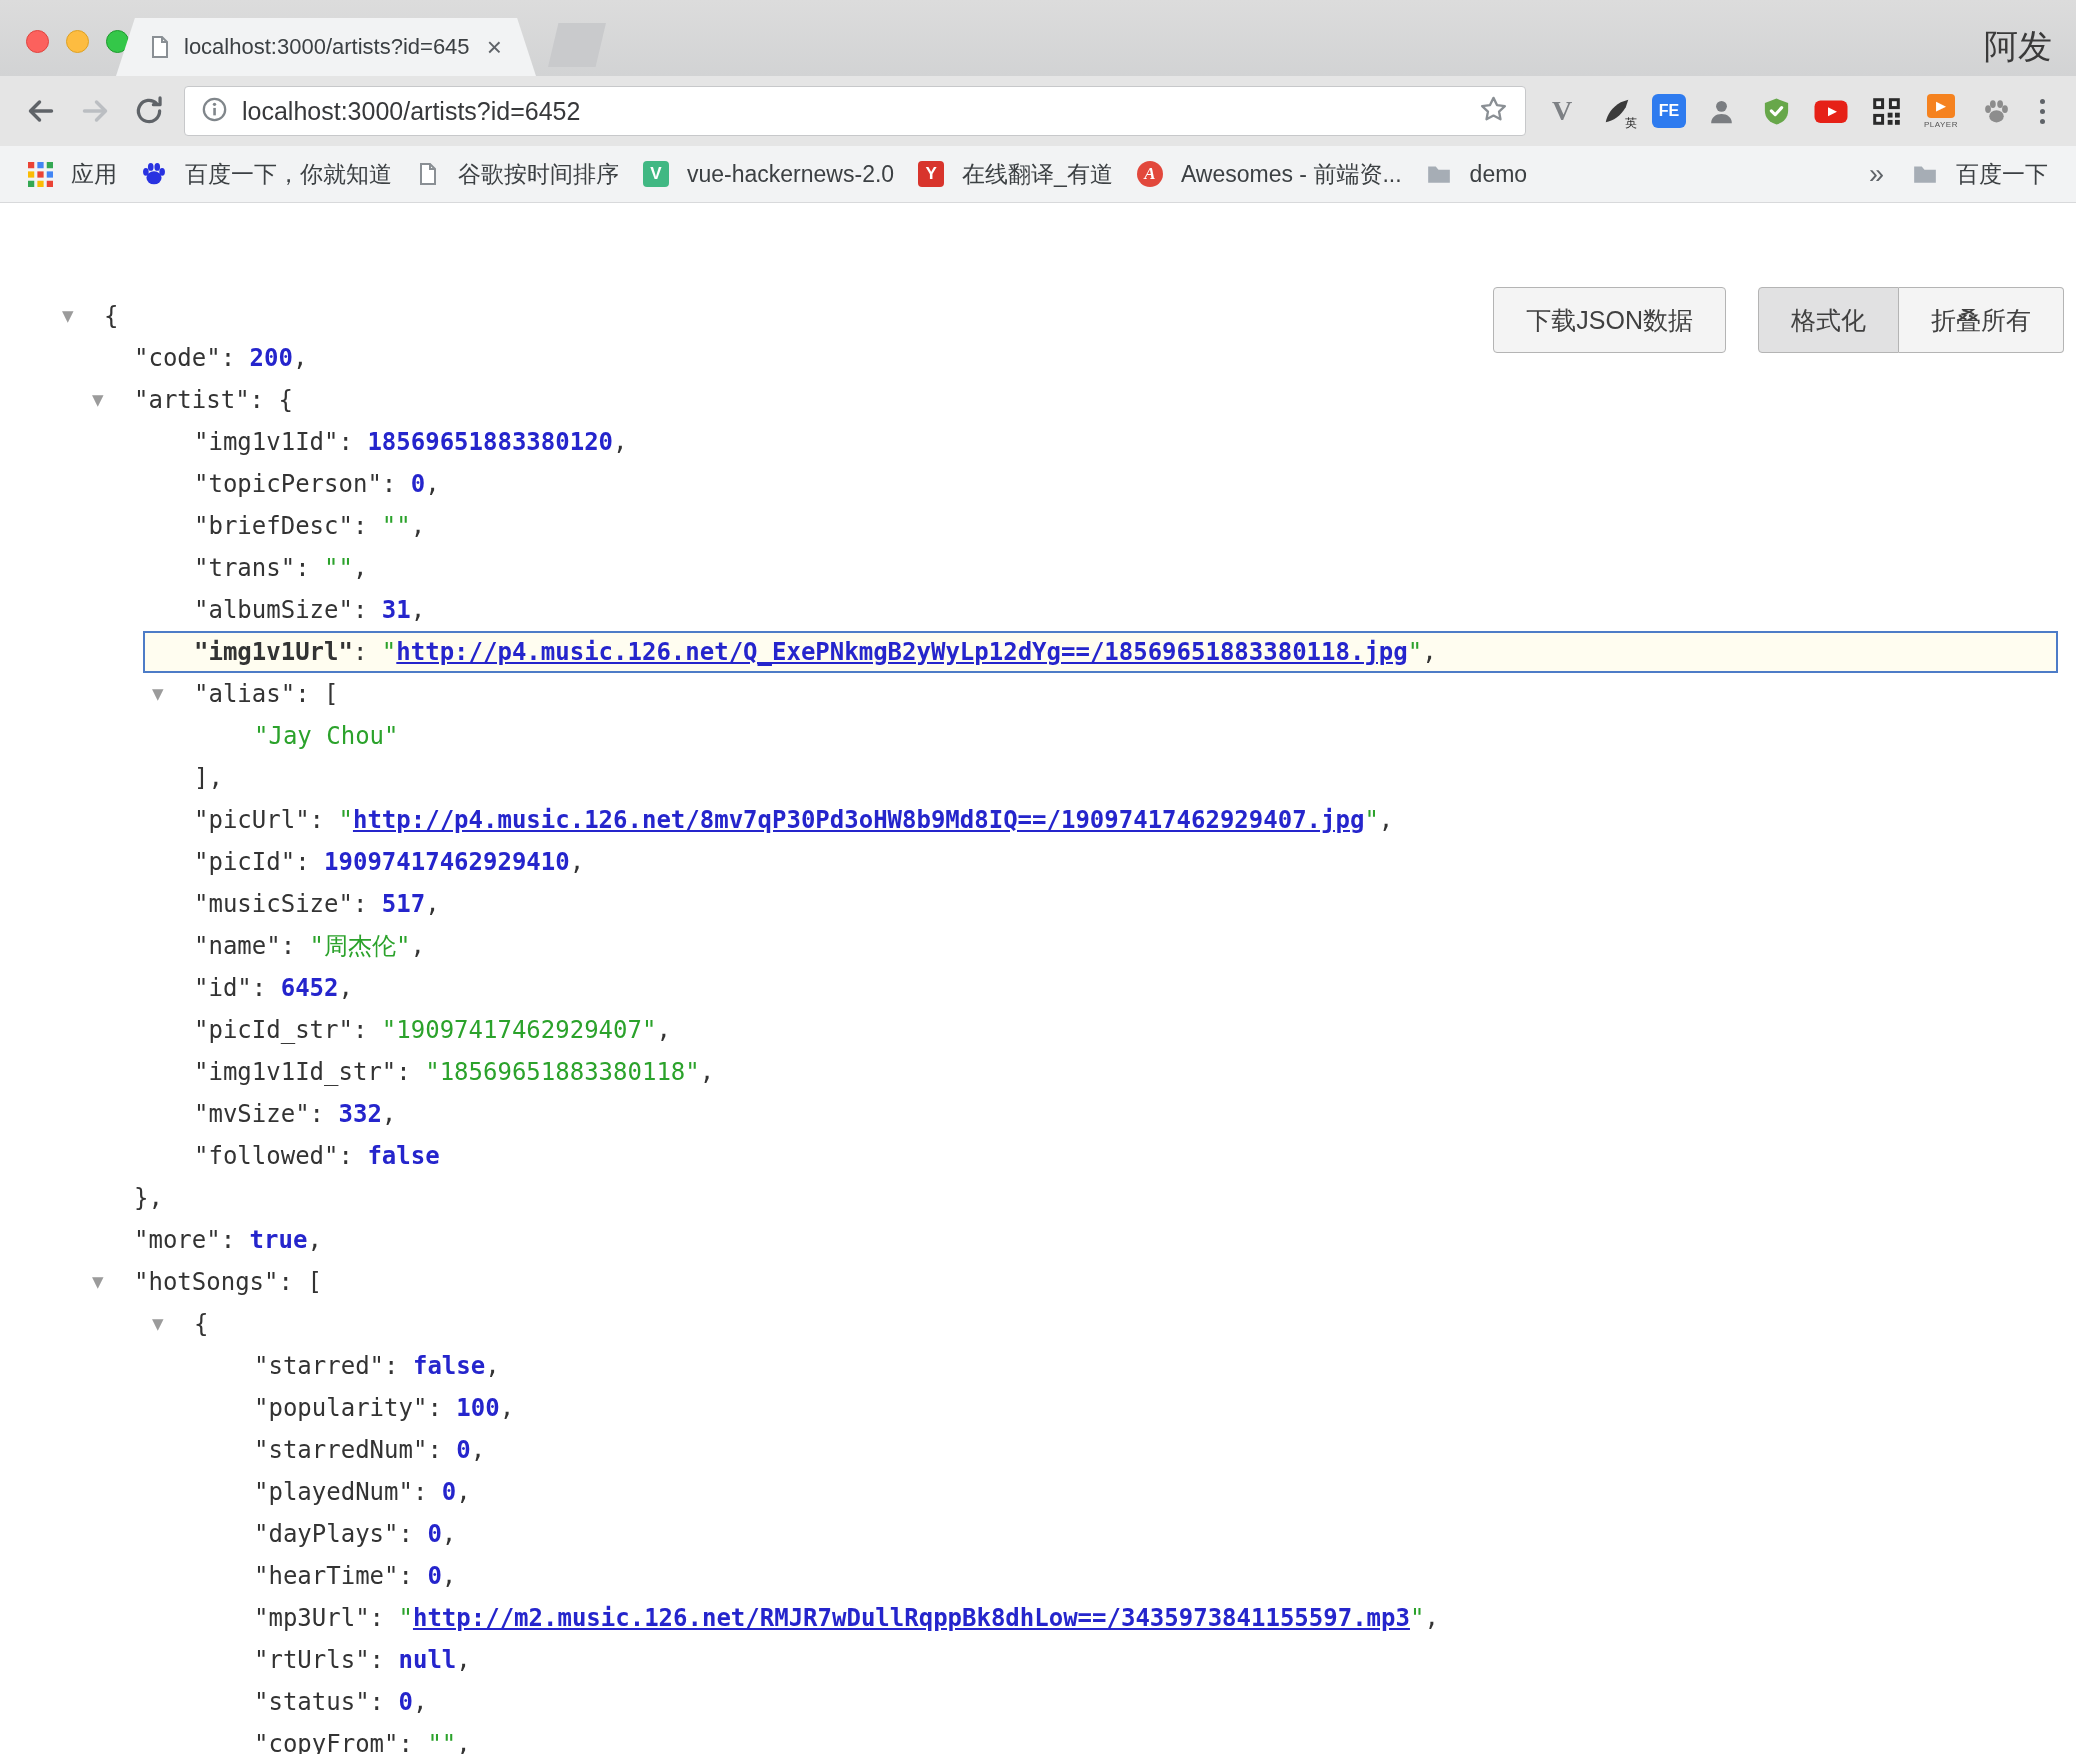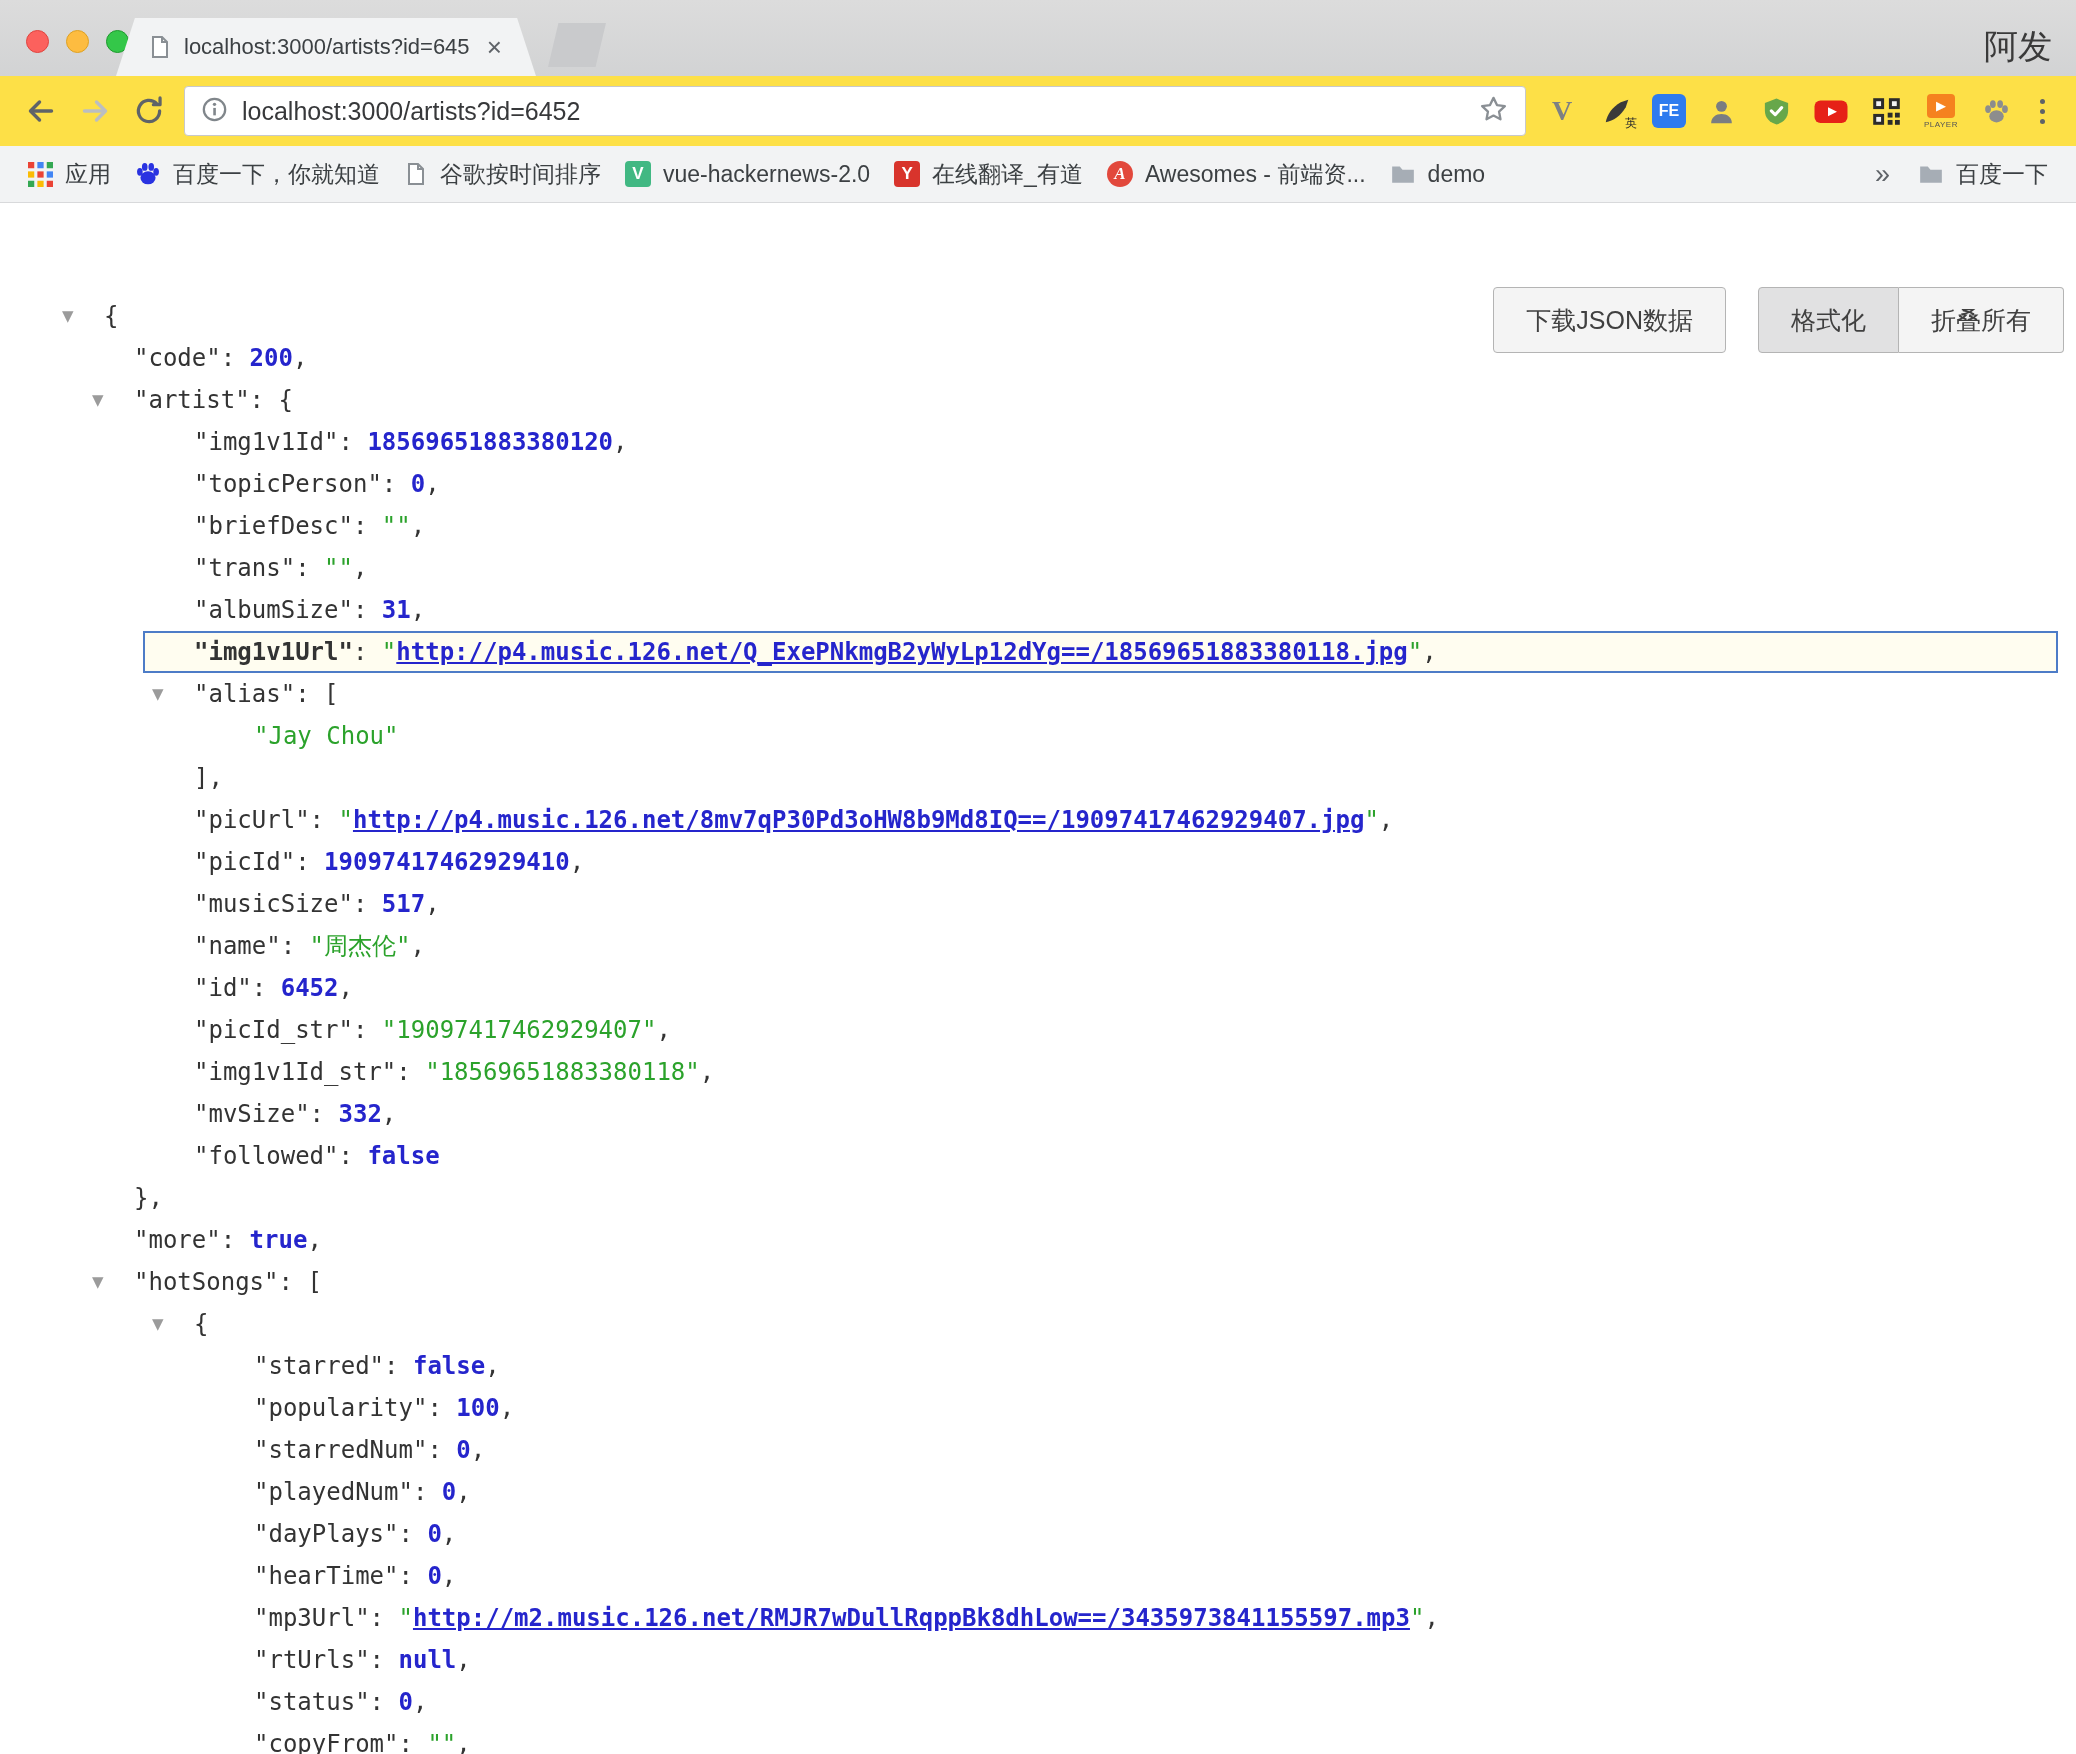--- a/index.html
+++ b/index.html
@@ -17,41 +17,41 @@
          clip-path: polygon(0 100%, 4.5% 0, 95.5% 0, 100% 100%);
          display:flex; align-items:center; padding:0 34px 0 32px; }
   .tab-favicon { display:flex; align-items:center; }
   .tab-title { flex:1; margin:0 12px; font-size:22px; color:#3C4043; white-space:nowrap; overflow:hidden; }
   .tab-close { font-size:26px; color:#5F6368; line-height:1; }
   .new-tab-btn { position:absolute; left:548px; bottom:9px; width:58px; height:44px; background:#C9CACC;
          clip-path: polygon(18% 0, 100% 0, 82% 100%, 0 100%); }
   .profile-name { position:absolute; right:24px; top:24px; font-size:34px; color:#3a3a3a; }
 
   
-  .toolbar { height:70px; background:#fde047; display:flex; align-items:center; padding:8px 14px; }
+  .toolbar { height:70px; background:#e5e5e5; display:flex; align-items:center; padding:8px 14px; }
   .nav-btn { width:54px; height:54px; display:flex; align-items:center; justify-content:center; border-radius:50%; flex:none; }
   .omnibox { flex:1; display:flex; align-items:center; height:50px; background:#fff;
              border:1px solid #C7C8CA; border-radius:4px; margin:0 16px 0 8px; padding:0 16px; min-width:0; }
   .url { flex:1; font-size:25px; color:#37383A; margin-left:14px; white-space:nowrap; overflow:hidden; }
   .extensions { display:flex; align-items:center; gap:15px; flex:none; }
   .ext { width:40px; height:46px; display:flex; flex-direction:column; align-items:center; justify-content:center; position:relative; }
   .v-ext { font-size:28px; font-weight:bold; color:#7d8084; font-family:"Liberation Serif", serif; }
   .fe-ext { width:34px; height:34px; background:#2E7BEF; border-radius:6px; color:#fff; font-weight:bold;
             font-size:16px; display:flex; align-items:center; justify-content:center; }
   .ext-sub { position:absolute; right:0; bottom:2px; font-size:12px; color:#2b2b2b; }
   .play-sq { width:28px; height:24px; background:#F5821F; border-radius:4px; color:#fff; font-size:13px;
              display:flex; align-items:center; justify-content:center; }
   .player-label { font-size:8px; color:#555; letter-spacing:.5px; margin-top:2px; }
   .menu-dots { width:40px; height:46px; display:flex; flex-direction:column; align-items:center; justify-content:center; gap:5px; flex:none; margin-left:6px; }
   .menu-dots i { width:5px; height:5px; border-radius:50%; background:#5F6368; display:block; }
 
   
   .bookmarks-bar { height:57px; background:#F2F3F4; border-bottom:1px solid #D8D9DB;
                    display:flex; align-items:center; padding:0 16px; }
-  .bm { display:flex; align-items:center; gap:12px; padding:5px 12px; border-radius:4px; white-space:nowrap; }
+  .bm { display:flex; align-items:center; gap:18px; padding:5px 12px; border-radius:4px; white-space:nowrap; }
   .bm-label { font-size:23px; color:#3C4043; }
   .bm-ic { display:flex; align-items:center; justify-content:center; }
   .bm-badge { width:26px; height:26px; display:flex; align-items:center; justify-content:center;
               color:#fff; font-size:17px; font-weight:bold; border-radius:4px; }
   .bm-badge.vue { background:#41B883; }
   .bm-badge.youdao { background:#D8342C; }
   .bm-badge.awesomes { background:#E2483C; border-radius:50%; font-style:italic; font-family:"Liberation Serif", serif; }
   .bm-spacer { flex:1; }
   .overflow-chevron { font-size:27px; color:#5F6368; padding:0 16px; }
 

